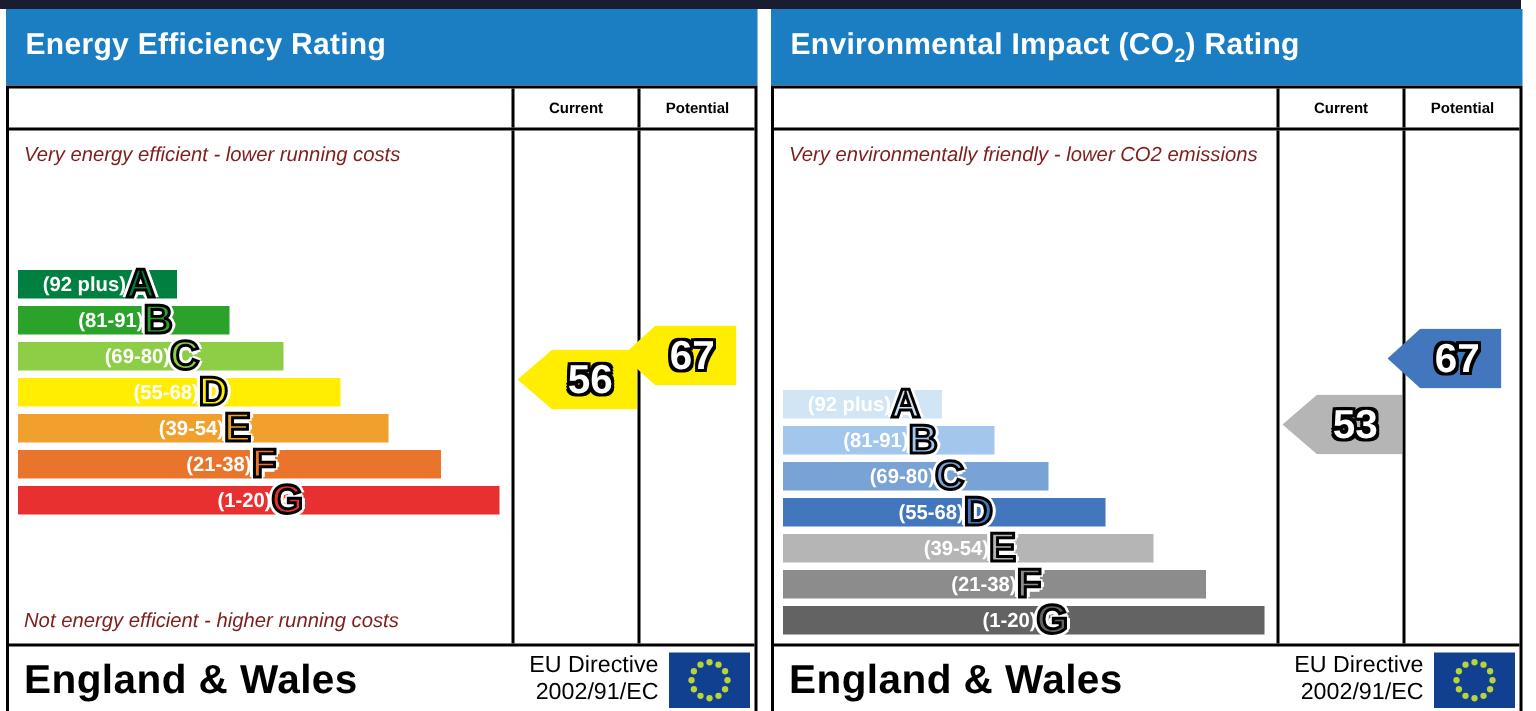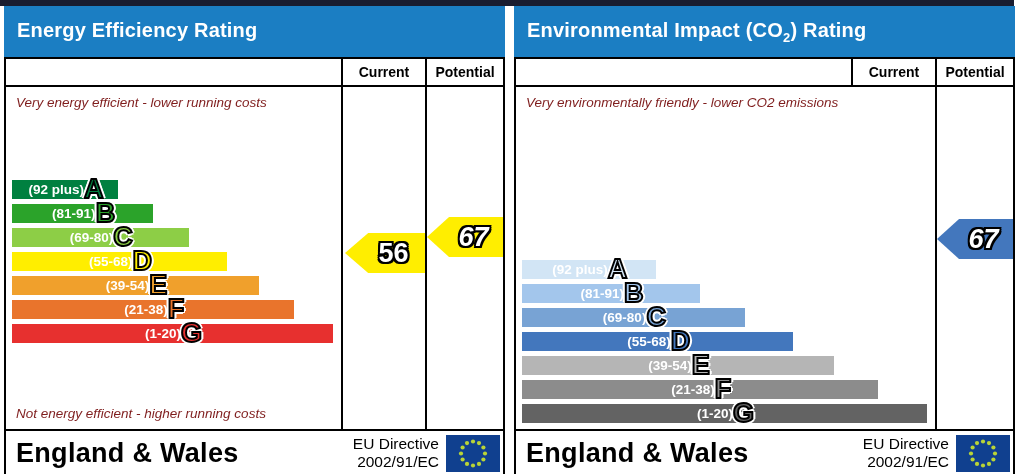--- a/index.html
+++ b/index.html
@@ -20,21 +20,21 @@
 
   .header-row { display:flex; border-bottom:2px solid #000; height:28px; flex:none; }
   .body-row   { display:flex; flex:1; min-height:0; }
   .footer-row { display:flex; border-top:2px solid #000; height:46px; flex:none; align-items:center; }
 
   .main-col { flex:1; min-width:0; }
   .cur-col  { width:84px; flex:none; border-left:2px solid #000; }
   .pot-col  { width:78px; flex:none; border-left:2px solid #000; }
 
   .head-cell { display:flex; align-items:center; justify-content:center;
-               font-weight:bold; font-size:14px; color:#000; }
+               font-weight:bold; font-size:10px; color:#000; }
 
   .scale-col { display:flex; flex-direction:column; justify-content:space-between;
                padding:4px 8px 6px 6px; }
   .caption { font-style:italic; font-size:13.5px; color:#7f1d1d; padding-left:4px; flex:none; }
   .caption.top { padding-top:4px; }
   .caption.bottom { padding-bottom:2px; }
 
   .bands { display:flex; flex-direction:column; gap:5px; margin-top:6px; }
   .band { height:19px; display:flex; align-items:center; justify-content:center;
           padding:0 10px 0 12px; }
@@ -43,21 +43,21 @@
     -webkit-text-stroke:2px #000;
     text-shadow: 2px 0 0 #fff,-2px 0 0 #fff,0 2px 0 #fff,0 -2px 0 #fff,
                  2px 2px 0 #fff,-2px 2px 0 #fff,2px -2px 0 #fff,-2px -2px 0 #fff,
                  3px 0 0 #fff,-3px 0 0 #fff,0 3px 0 #fff,0 -3px 0 #fff; }
 
   .arrow-col { position:relative; }
   .arrow { position:absolute; height:40px; display:flex; align-items:center; justify-content:center;
            padding-left:17px;
            clip-path:polygon(0 50%, 29% 0, 100% 0, 100% 100%, 29% 100%); }
   .arrow.current-arrow { left:2px; width:80px; }
-  .arrow.potential-arrow { right:0; width:76px;font-style:italic; }
+  .arrow.potential-arrow { right:12px; width:76px; }
   .arrow-value { color:#fff; font-weight:bold; font-size:27px; line-height:1;
     text-shadow: 2px 0 0 #000,-2px 0 0 #000,0 2px 0 #000,0 -2px 0 #000,
                  1px 1px 0 #000,-1px 1px 0 #000,1px -1px 0 #000,-1px -1px 0 #000,
                  2px 2px 0 #000,-2px 2px 0 #000,2px -2px 0 #000,-2px -2px 0 #000; }
 
   .region { font-size:27px; font-weight:bold; color:#000; padding-left:10px; letter-spacing:0.3px; }
   .directive { margin-left:auto; text-align:right; font-size:15.5px; line-height:1.15;
                color:#000; padding-right:7px; }
   .eu-flag { width:54px; height:37px; flex:none; margin-right:3px; }
   .eu-flag svg { display:block; width:100%; height:100%; }
@@ -190,20 +190,25 @@
               <div class="band" style="width: 88%; background: rgb(140, 140, 140);">
     <span class="band-range">(21-38)</span>
     <span class="band-letter" style="color: rgb(140, 140, 140);">F</span>
   </div>
               <div class="band" style="width: 100%; background: rgb(99, 99, 99);">
     <span class="band-range">(1-20)</span>
     <span class="band-letter" style="color: rgb(99, 99, 99);">G</span>
   </div>
             </div>
         </div>
+        <div class="cur-col arrow-col">
+          <div class="arrow current-arrow" style="top: 176px; background: rgb(181, 181, 181);">
+            <span class="arrow-value">53</span>
+          </div>
+        </div>
         <div class="pot-col arrow-col">
           <div class="arrow potential-arrow" style="top: 132px; background: rgb(67, 119, 189);">
             <span class="arrow-value">67</span>
           </div>
         </div>
       </div>
       <div class="footer-row">
         <div class="region">England &amp; Wales</div>
         <div class="directive">
           <div>EU Directive</div>

